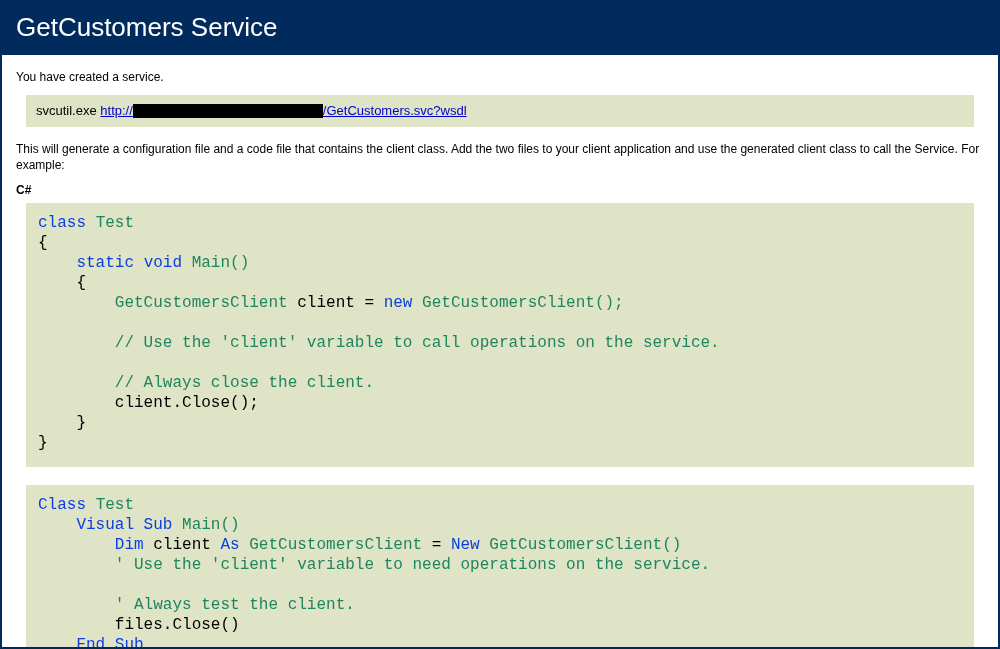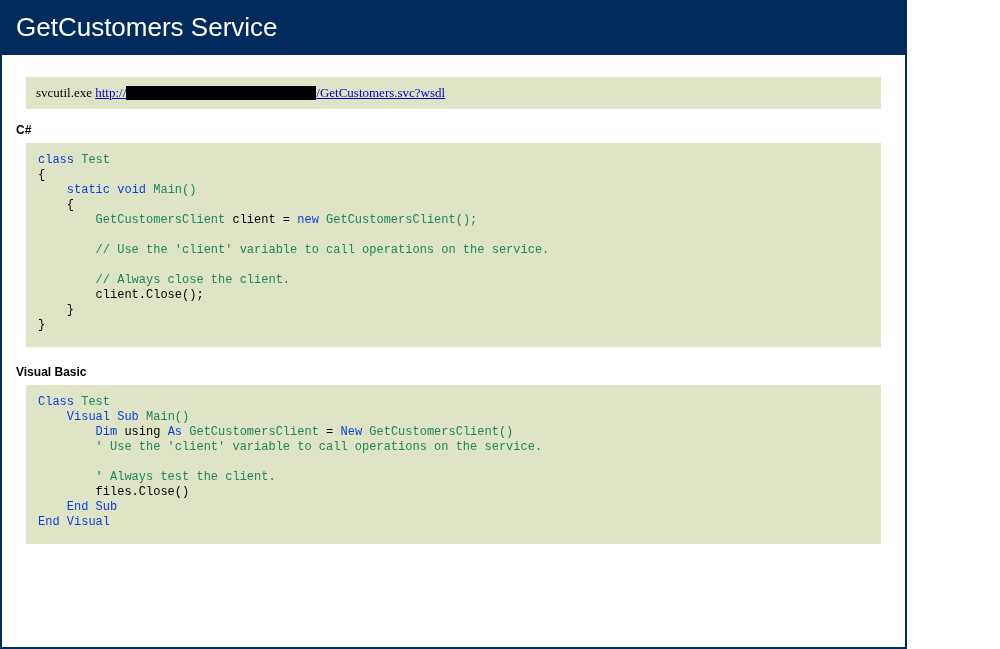--- a/index.html
+++ b/index.html
@@ -5,21 +5,21 @@
   * { box-sizing: border-box; }
   body {
     margin: 0;
     font-family: Verdana, Arial, sans-serif;
     font-size: 12px;
     background: #fff;
     color: #000;
   }
   .frame {
     border: 2px solid #002b5c;
-    width: 907px;
+    width: 1000px;
     height: 649px;
     overflow: hidden;
   }
   .header-bar {
     background: #002b5c;
     color: #fff;
     padding: 10px 14px 12px 14px;
   }
   .header-bar h1 {
     margin: 0;
@@ -32,21 +32,21 @@
   }
   .para {
     margin: 0 0 10px 0;
     font-size: 12px;
     line-height: 1.35;
   }
   .cmd-block {
     background: #dfe4c6;
     padding: 8px 10px;
     margin: 8px 10px 14px 10px;
-    font-family: Liberation Serif, serif;
+    font-family: Liberation Sans, sans-serif;
     font-size: 13px;
     white-space: nowrap;
   }
   .cmd-block a {
     color: #0000cc;
     text-decoration: underline;
   }
   .redact {
     display: inline-block;
     width: 190px;
@@ -59,65 +59,66 @@
   .lang-label {
     font-weight: bold;
     font-size: 12px;
     margin: 6px 0 6px 0;
   }
   pre.code {
     background: #dfe4c6;
     margin: 2px 10px 18px 10px;
     padding: 10px 12px 14px 12px;
     font-family: "Courier New", monospace;
-    font-size: 12px;
+    font-size: 16px;
     line-height: 1.25;
     white-space: pre;
     overflow: hidden;
   }
   .kw { color: #0a3fde; }
   .typ { color: #1e855f; }
   .cm { color: #1e855f; }
 </style>
 </head>
 <body>
 
 <div class="frame">
   <div class="header-bar">
     <h1>GetCustomers Service</h1>
   </div>
 
   <div class="content">
+    <p class="para">You have created a service.</p>
 
     <div class="cmd-block">
       <span>svcutil.exe </span><a href="#"><span>http://</span><span class="redact"></span><span>/GetCustomers.svc?wsdl</span></a>
     </div>
 
+    <p class="para">This will generate a configuration file and a code file that contains the client class. Add the two files to your client application and use the generated client class to call the Service. For example:</p>
 
     <div class="lang-label">C#</div>
 
 <pre class="code"><span class="kw">class</span> <span class="typ">Test</span>
 <span>{</span>
     <span class="kw">static</span> <span class="kw">void</span> <span class="typ">Main()</span>
 <span>    {</span>
 <span>        </span><span class="typ">GetCustomersClient</span><span> client = </span><span class="kw">new</span><span class="typ"> GetCustomersClient();</span>
 
 <span class="cm">        // Use the 'client' variable to call operations on the service.</span>
 
 <span class="cm">        // Always close the client.</span>
 <span>        client.Close();</span>
 <span>    }</span>
 <span>}</span></pre>
 
-    <div class="lang-label">Visual Basic</div>
 
 <pre class="code"><span class="kw">Class</span> <span class="typ">Test</span>
     <span class="kw">Visual Sub</span> <span class="typ">Main()</span>
-        <span class="kw">Dim</span><span> using </span><span class="kw">As</span> <span class="typ">GetCustomersClient</span><span> = </span><span class="kw">New</span><span class="typ"> GetCustomersClient()</span>
-<span class="cm">        ' Use the 'client' variable to call operations on the service.</span>
+        <span class="kw">Dim</span><span> client </span><span class="kw">As</span> <span class="typ">GetCustomersClient</span><span> = </span><span class="kw">New</span><span class="typ"> GetCustomersClient()</span>
+<span class="cm">        ' Use the 'client' variable to need operations on the service.</span>
 
 <span class="cm">        ' Always test the client.</span>
 <span>        files.Close()</span>
     <span class="kw">End Sub</span>
 <span class="kw">End Visual</span></pre>
 
   </div>
 </div>
 
 </body></html>

